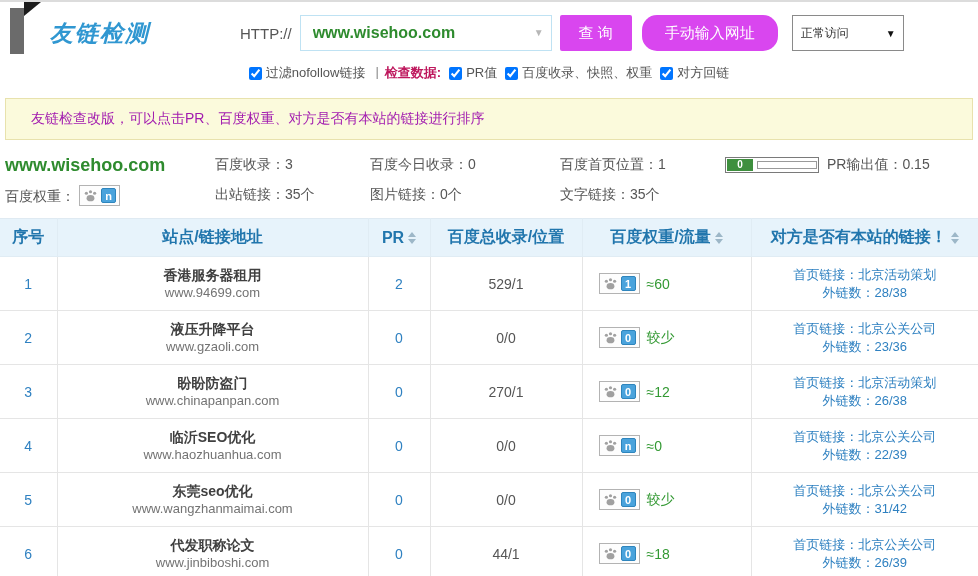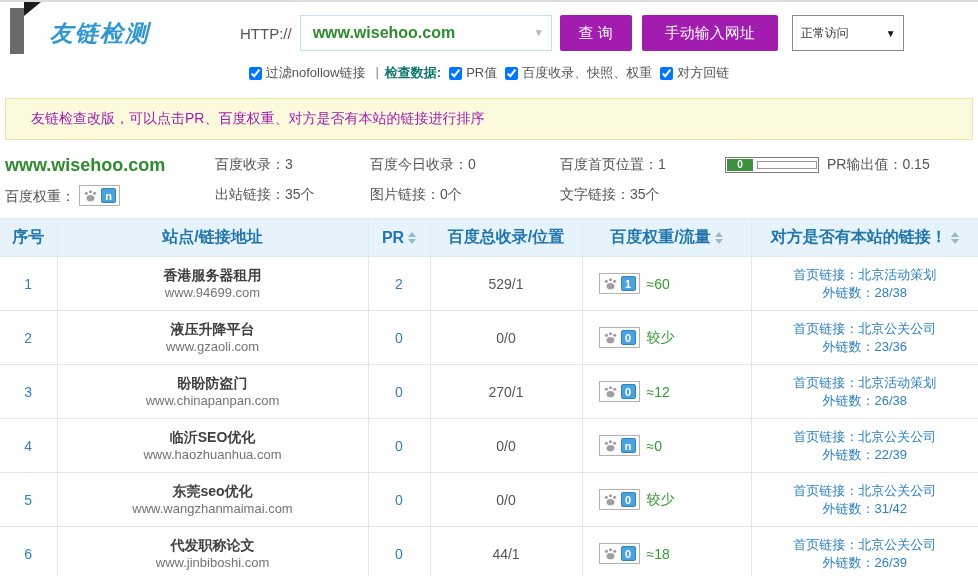--- a/index.html
+++ b/index.html
@@ -12,37 +12,37 @@
   .ribbon { position:absolute; left:10px; top:6px; width:14px; height:46px; background:#6b6b6b; }
   .ribbon-flag { position:absolute; left:24px; top:0; width:0; height:0;
     border-left:17px solid #1c1c1c; border-bottom:14px solid transparent; }
   .logo { margin-left:50px; font-size:23px; font-weight:bold; font-style:italic;
     color:#3097d1; letter-spacing:2px; width:190px; }
   .proto { font-size:15px; color:#555; margin-right:8px; }
   .url-wrap { position:relative; width:252px; height:36px; margin-right:8px; }
   .url-wrap input { width:100%; height:100%; border:1px solid #bfe2f3; padding:0 26px 0 12px;
     font-size:16px; font-weight:bold; color:#2e8b2e; font-family:"Liberation Sans",sans-serif; outline:none; }
   .url-caret { position:absolute; right:8px; top:12px; font-size:10px; color:#b7b7b7; cursor:pointer; }
-  .btn { height:36px; border:none; background:#a21caf; color:#fff; font-size:15px;
+  .btn { height:36px; border:none; background:#d946ef; color:#fff; font-size:15px;
     border-radius:2px; cursor:pointer; font-family:"Liberation Sans",sans-serif; }
   .btn-query { width:72px; margin-right:10px; }
-  .btn-manual { width:136px; margin-right:14px; }
+  .btn-manual { width:136px; margin-right:14px;border-radius:15px; }
   .sel-wrap { position:relative; width:112px; height:36px; }
   .sel-wrap select { width:100%; height:100%; border:1px solid #8a8a8a; background:#fff;
     font-size:12px; color:#333; padding:0 8px; appearance:none; -webkit-appearance:none;
     font-family:"Liberation Sans",sans-serif; }
   .sel-caret { position:absolute; right:8px; top:13px; font-size:10px; color:#111; pointer-events:none; }
 
   
   .filters { display:flex; align-items:flex-start; justify-content:center; height:26px;
     font-size:13px; color:#555; }
   .filters label { display:flex; align-items:center; margin:0 4px; cursor:pointer; }
   .filters input { margin-right:4px; }
   .sep { margin:0 6px; color:#888; }
-  .bold { font-weight:bold; color:#0f766e; margin-right:4px; }
+  .bold { font-weight:bold; color:#be185d; margin-right:4px; }
 
   
   .notice { margin:8px 5px 0 5px; background:#fbfadc; border:1px solid #e8e2ad;
     padding:11px 25px; font-size:14px; color:#a21caf; }
 
   
   .summary { padding:10px 0 6px 5px; font-size:14px; color:#555; }
   .sum-row { display:flex; align-items:center; height:30px; }
   .c1 { width:210px; } .c2 { width:155px; } .c3 { width:190px; } .c4 { width:165px; } .c5 { flex:1; display:flex; align-items:center; }
   .domain { font-size:18px; font-weight:bold; color:#2e8b2e; }

